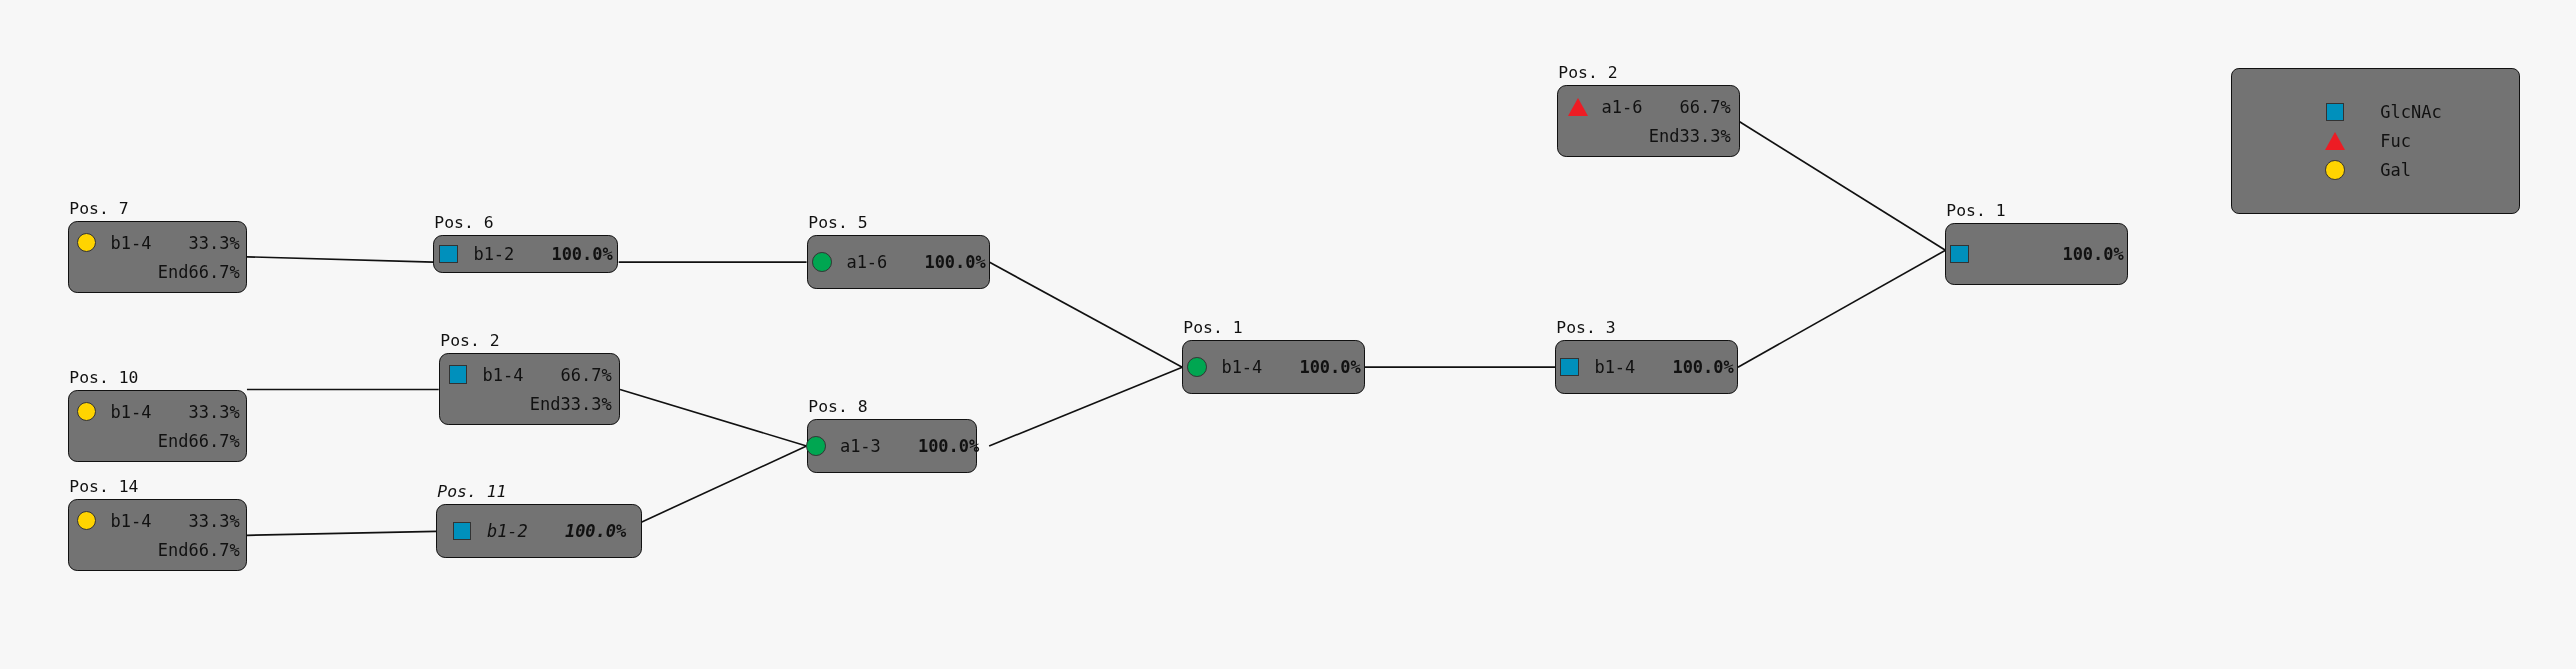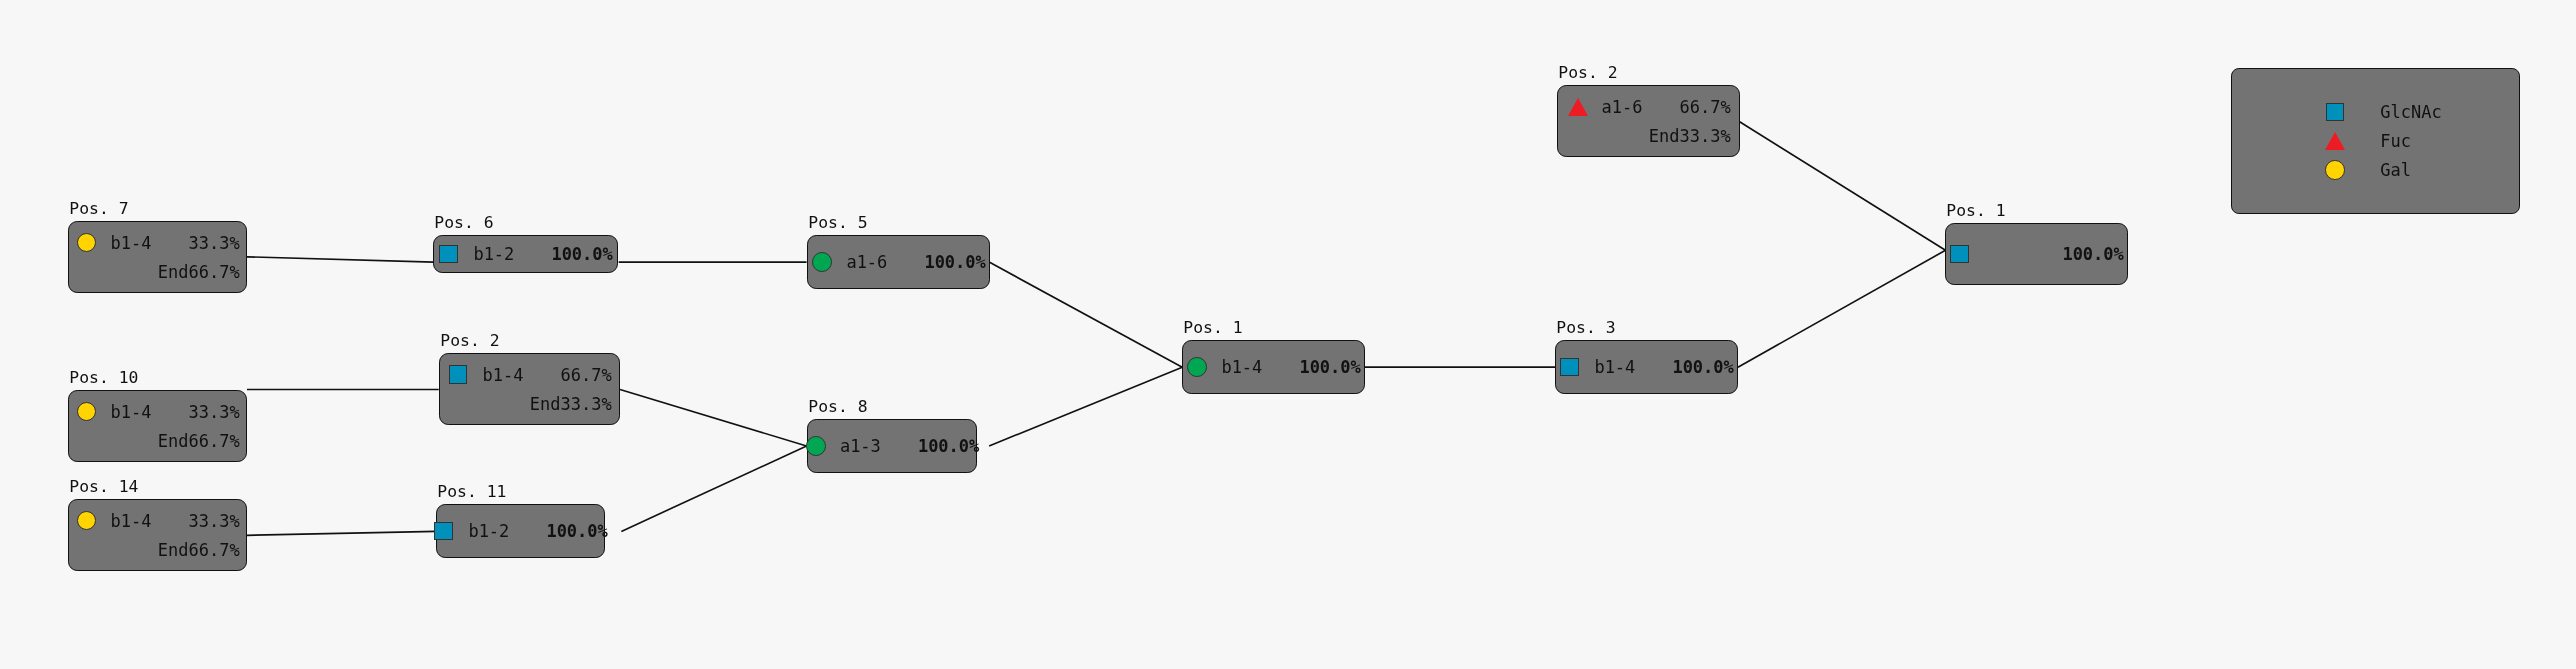--- a/index.html
+++ b/index.html
@@ -203,21 +203,21 @@
             <span class="link-cell">b1-4</span>
             <span class="pct-cell">33.3%</span>
           </div>
           <div class="row">
             <span class="icon-cell"></span>
             <span class="link-cell pad">End</span>
             <span class="pct-cell">66.7%</span>
           </div>
         </div>
       </div>
-      <div class="node" id="node-pos11" style="left: 436px; top: 504px; width: 169px; height: 54px;">
+      <div class="node" id="node-pos11" style="left: 436px; top: 504px; width: 206px; height: 54px; font-style: italic;">
         <div class="node-title">Pos. 11</div>
         <div class="node-box">
           <div class="row">
             <span class="icon-cell">
               <span class="sq" style="background: rgb(0, 144, 188);"></span>
             </span>
             <span class="link-cell">b1-2</span>
             <span class="pct-cell bold">100.0%</span>
           </div>
         </div>

